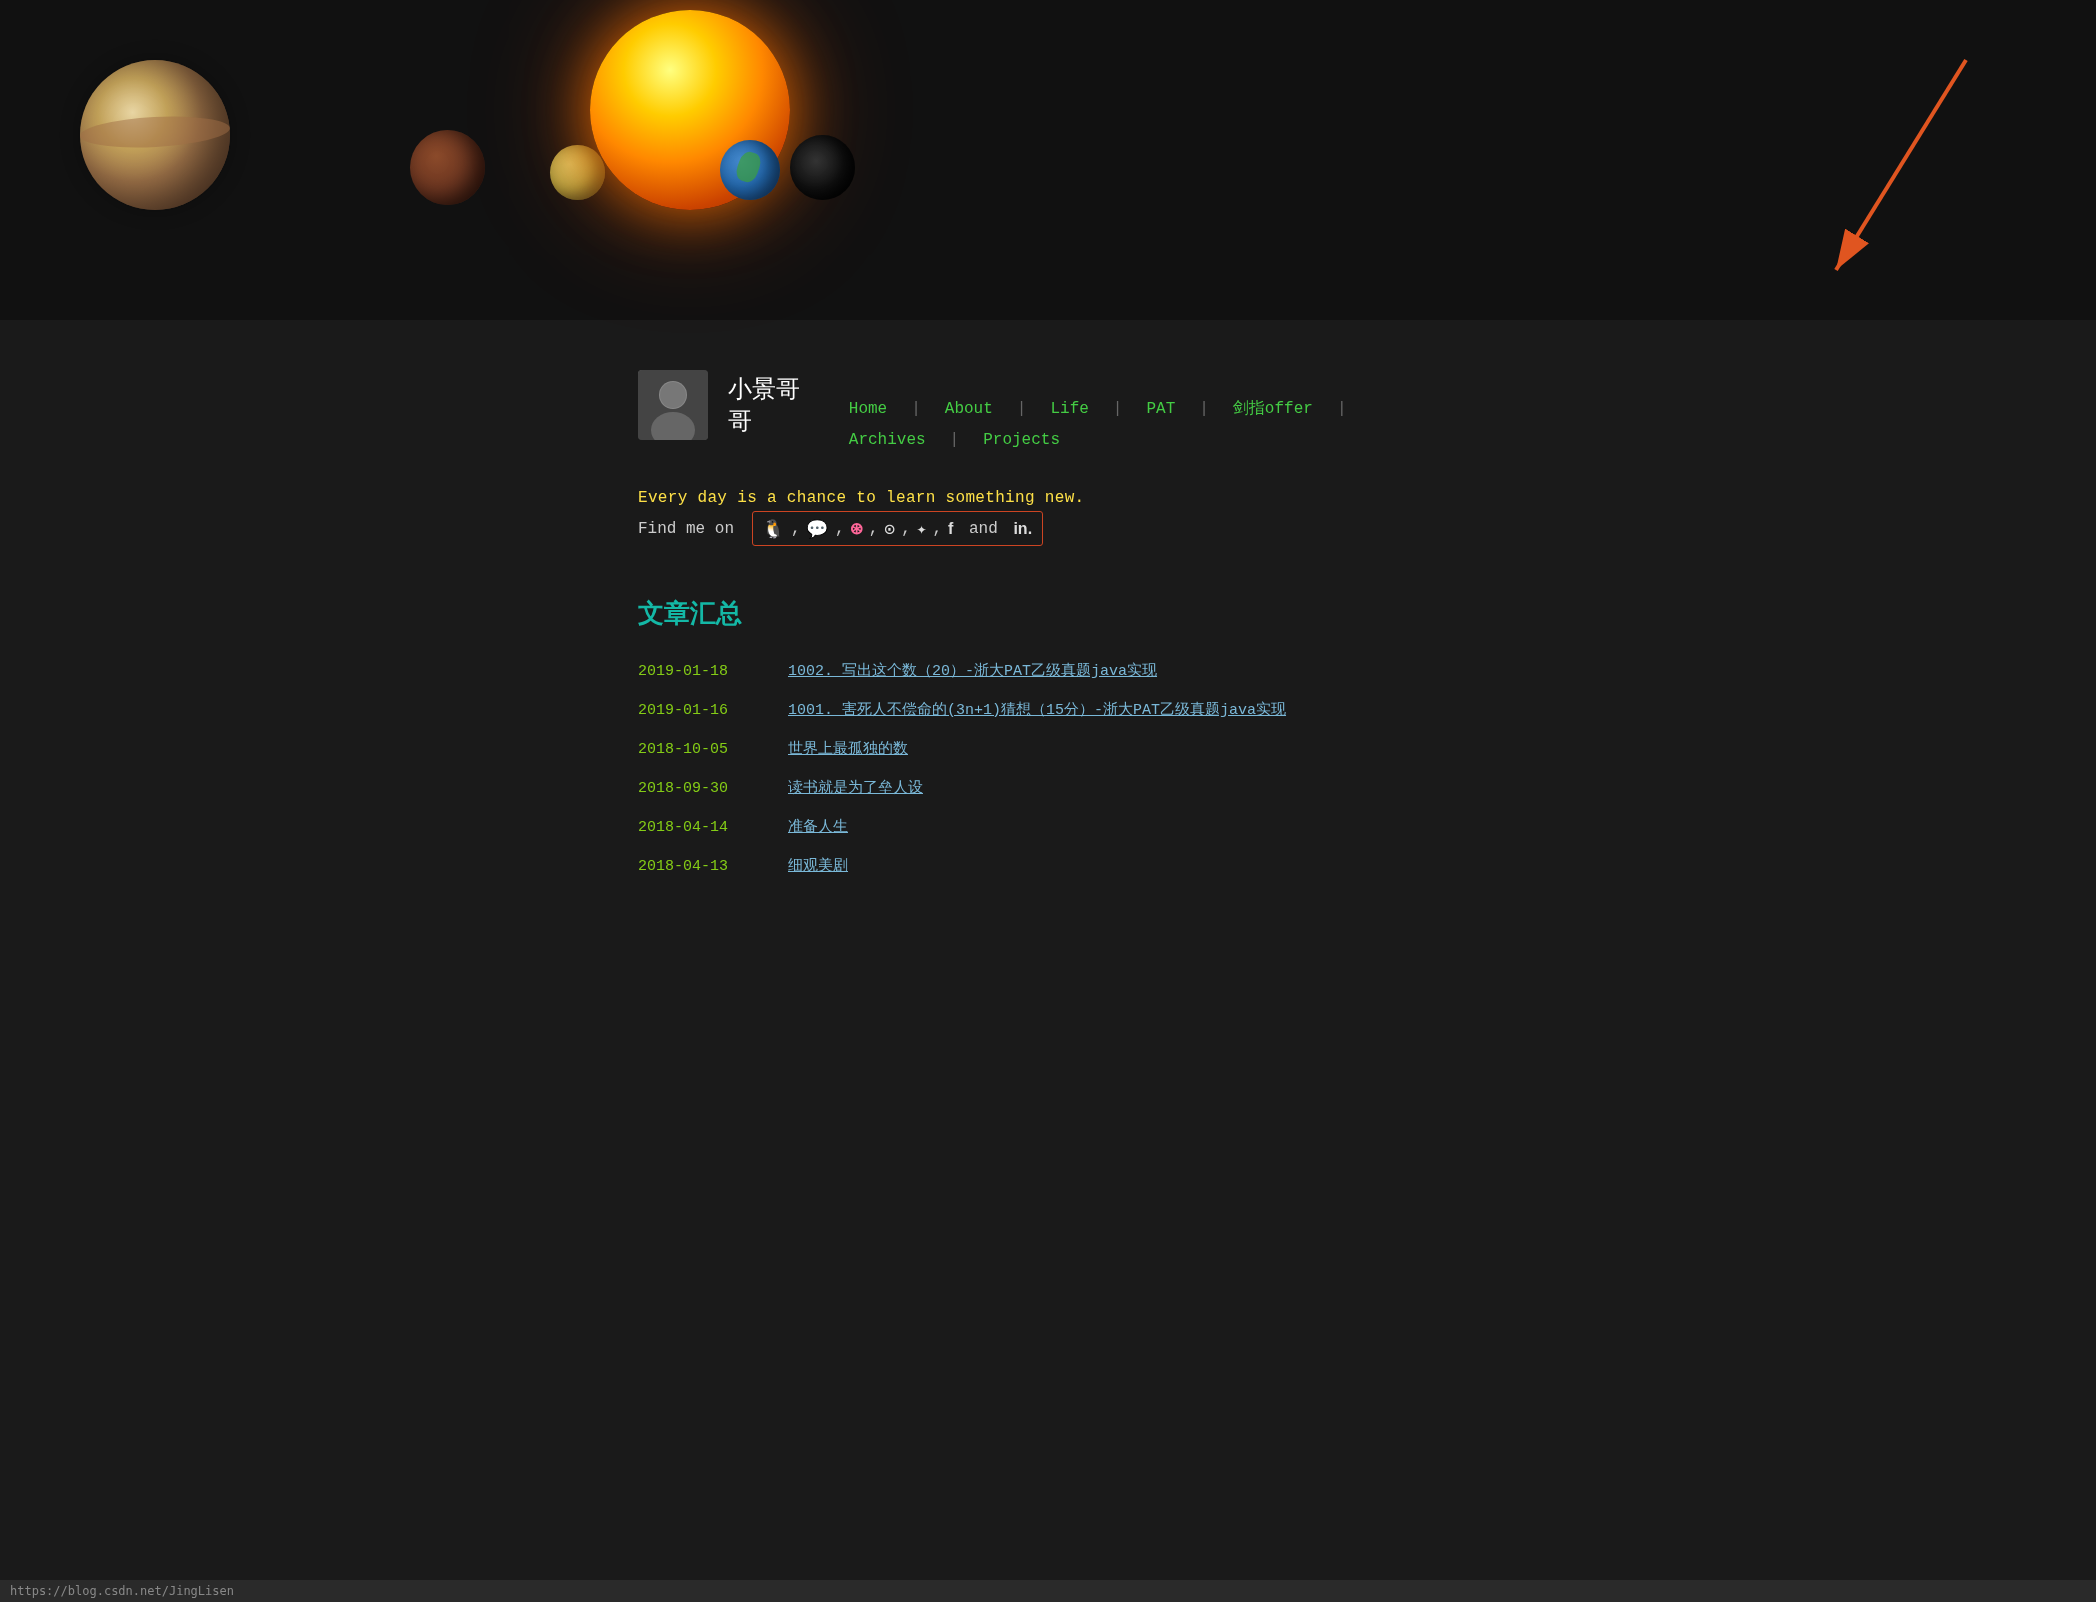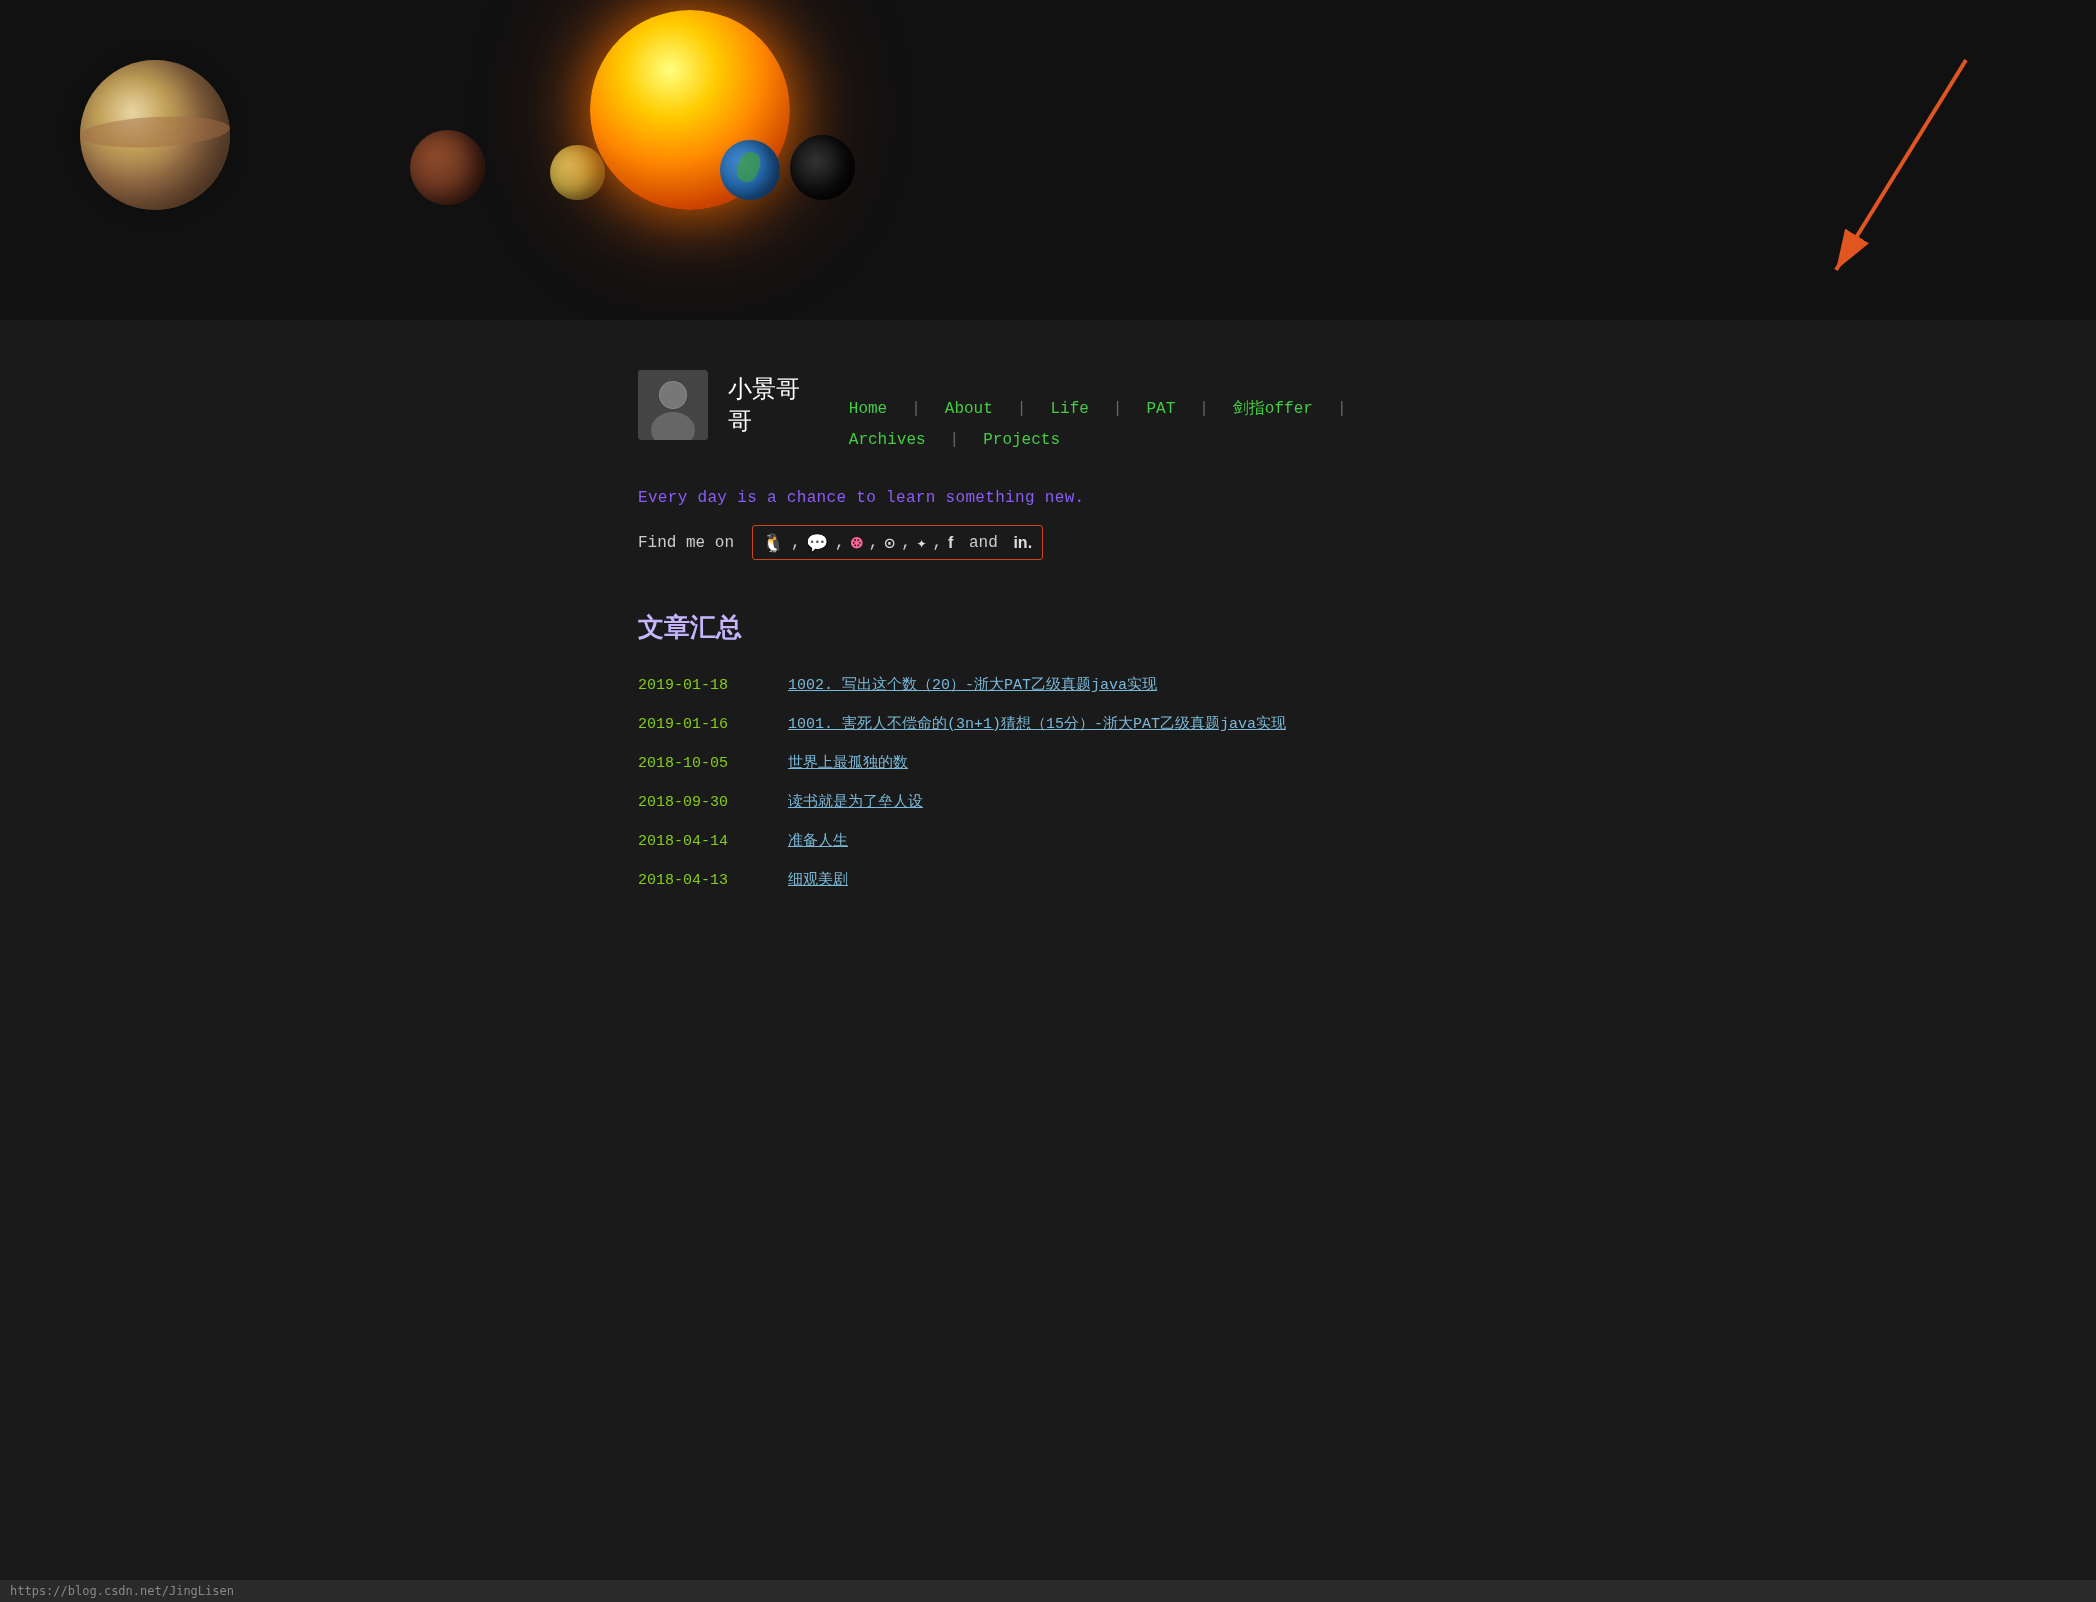--- a/index.html
+++ b/index.html
@@ -166,23 +166,23 @@
       cursor: pointer;
     }
 
     .nav-separator {
       color: #666;
       font-size: 16px;
     }
 
     
     .tagline {
-      color: #8b5cf6;
+      color: #fde047;
       font-size: 16px;
-      margin-bottom: 18px;
+      margin-bottom: 4px;
       font-family: 'Courier New', monospace;
       letter-spacing: 0.02em;
     }
 
     
     .social-line {
       font-size: 16px;
       color: #cccccc;
       font-family: 'Courier New', monospace;
       margin-bottom: 50px;
@@ -205,21 +205,21 @@
       font-size: 18px;
       cursor: pointer;
     }
 
     .social-sep {
       color: #cccccc;
     }
 
     
     .section-title {
-      color: #c4b5fd;
+      color: #14b8a6;
       font-size: 26px;
       font-family: sans-serif;
       font-weight: bold;
       margin-bottom: 30px;
     }
 
     
     .article-list {
       list-style: none;
     }

